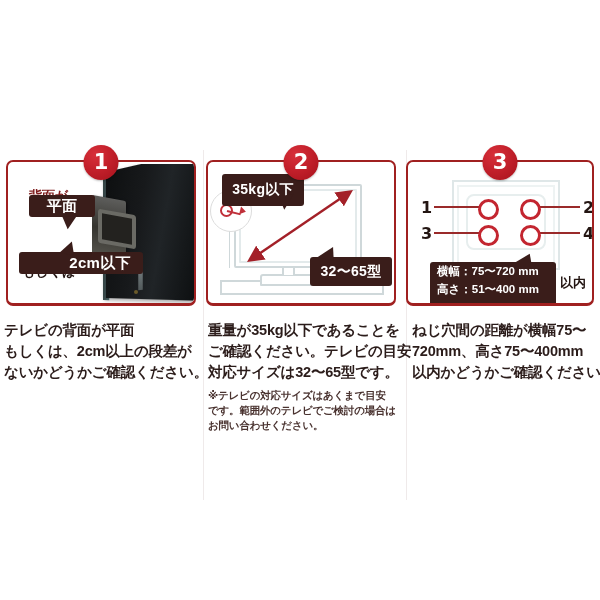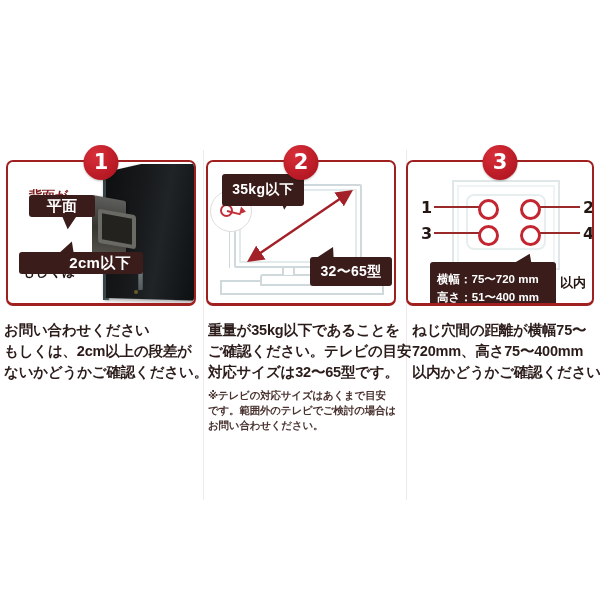--- a/index.html
+++ b/index.html
@@ -127,21 +127,21 @@
   .h3{left:70px;top:63px;} .h4{left:112px;top:63px;}
   .lead{position:absolute;height:2px;background:#9a2a2a;z-index:2;}
   .l1{left:26px;top:44px;width:50px;} .l2{left:122px;top:44px;width:50px;}
   .l3{left:26px;top:70px;width:50px;} .l4{left:122px;top:70px;width:50px;}
   .hnum{position:absolute;font-size:16px;font-weight:bold;color:#231512;z-index:4;font-family:"DejaVu Sans",sans-serif;}
   .n1{left:13px;top:36px;} .n2{left:175px;top:36px;}
   .n3{left:13px;top:62px;} .n4{left:175px;top:62px;}
   .p3-box{
     position:absolute;left:22px;top:100px;width:126px;height:52px;
     background:#3a1d1a;border-radius:3px;z-index:5;
-    display:flex;flex-direction:column;justify-content:center;padding-left:7px;box-sizing:border-box;
+    display:flex;flex-direction:column;padding-left:7px;box-sizing:border-box;
   }
   .p3-box div{color:#fff;font-size:11.5px;font-weight:bold;line-height:18px;white-space:nowrap;}
   .p3-tail{left:104px;top:91px;border-left:17px solid transparent;border-right:4px solid transparent;border-bottom:13px solid #3a1d1a;transform:rotate(7deg);z-index:5;}
   .p3-inner-note{position:absolute;left:152px;top:112px;font-size:13px;font-weight:bold;color:#231512;z-index:6;}
 
   
   .caption{
     position:absolute;top:320px;box-sizing:border-box;
     color:#2b1c1a;font-weight:bold;
   }
@@ -260,21 +260,21 @@
           <div class="p3-inner-note">以内</div>
 
         </div>
         <div class="badge">3</div>
       </div>
     </div>
 
   </div>
 
   <div class="caption cap1">
-    <div class="line">お問い合わせください</div>
+    <div class="line">テレビの背面が平面</div>
     <div class="line">もしくは、2cm以上の段差が</div>
     <div class="line">ないかどうかご確認ください。</div>
   </div>
 
   <div class="caption cap2">
     <div class="line">重量が35kg以下であることを</div>
     <div class="line">ご確認ください。テレビの目安</div>
     <div class="line">対応サイズは32〜65型です。</div>
     <div class="note">
       <div class="nline">※テレビの対応サイズはあくまで目安</div>

